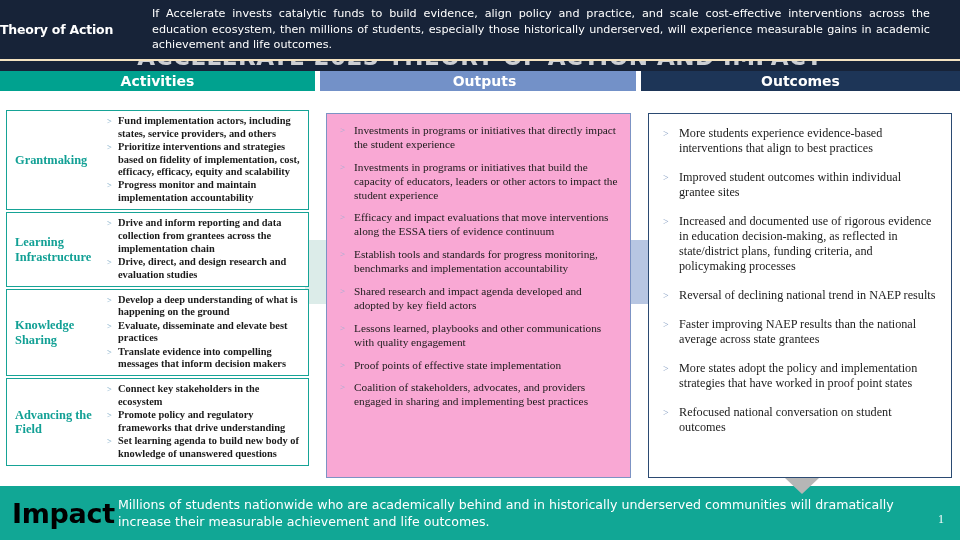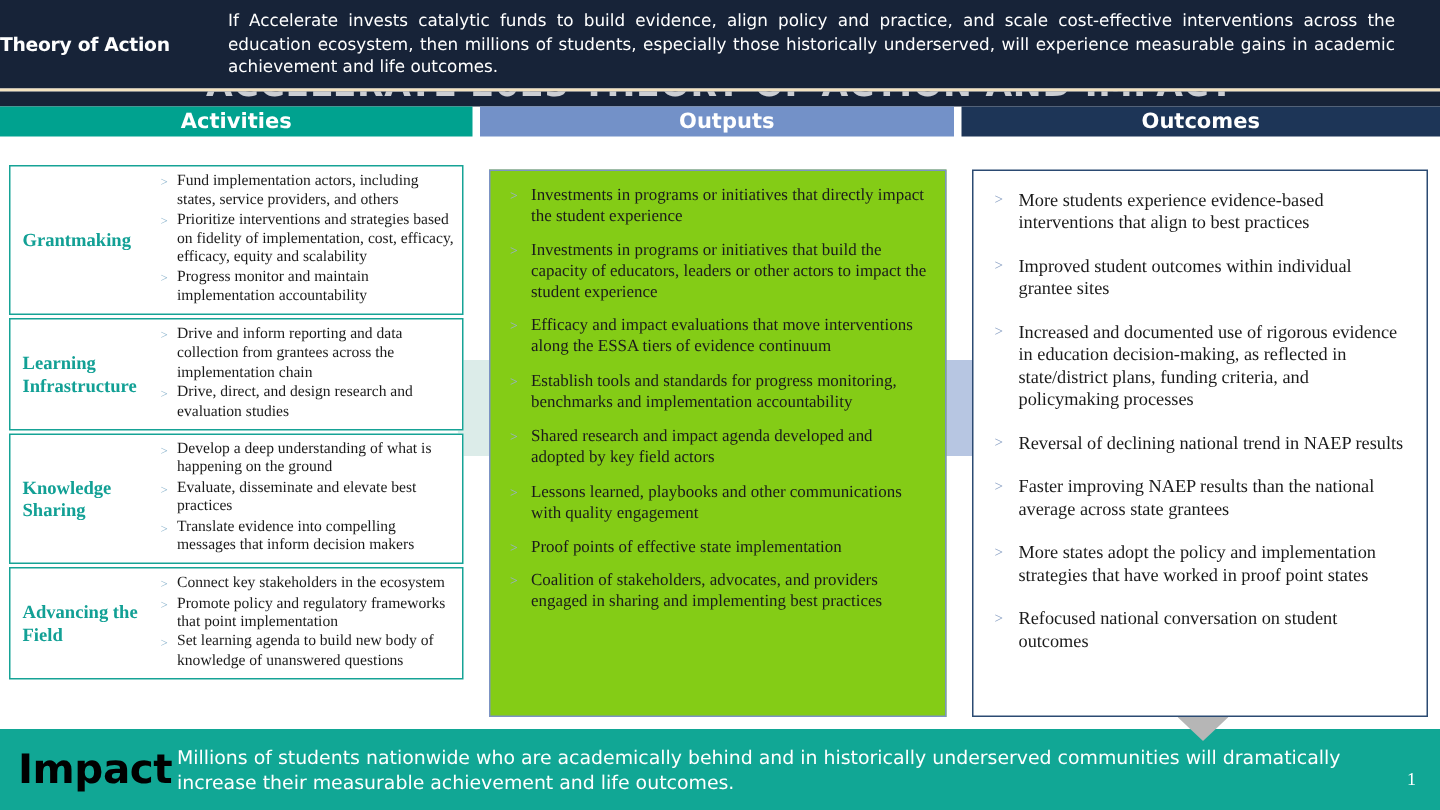--- a/index.html
+++ b/index.html
@@ -129,37 +129,38 @@
   .act-list { flex: 1 1 auto; }
   .act-list li {
     list-style: none;
     position: relative;
     padding-left: 11px;
     color: #1b1b1b;
     font-family: "Liberation Serif", serif;
     font-size: 10.4px;
     line-height: 1.22;
     margin-bottom: 0.5px;
+    font-weight: bold;
   }
   .act-list li::before {
     content: ">";
     position: absolute;
     left: 0; top: 0;
     color: #8fb6ce;
     font-size: 8.5px;
     line-height: 1.5;
   }
 
   
   .out-col {
     position: absolute;
     left: 326px; top: 113px;
     width: 305px; height: 365px;
     border: 1.3px solid #7c93c4;
-    background: #84cc16;
+    background: #f9a8d4;
     padding: 10px 12px 8px 12px;
   }
   .out-col li {
     list-style: none;
     position: relative;
     padding-left: 15px;
     color: #1b1b1b;
     font-family: "Liberation Serif", serif;
     font-size: 11.3px;
     line-height: 1.23;
@@ -293,21 +294,21 @@
         <li>Develop a deep understanding of what is happening on the ground</li>
         <li>Evaluate, disseminate and elevate best practices</li>
         <li>Translate evidence into compelling messages that  inform decision makers</li>
       </ul>
     </div>
 
     <div class="act-box">
       <div class="act-title">Advancing the Field</div>
       <ul class="act-list">
         <li>Connect key stakeholders in the ecosystem</li>
-        <li>Promote policy and regulatory frameworks that point implementation</li>
+        <li>Promote policy and regulatory frameworks that drive understanding</li>
         <li>Set learning agenda to build new body of knowledge of unanswered questions</li>
       </ul>
     </div>
 
   </div>
 
   <div class="out-col">
     <ul>
       <li>Investments in programs or initiatives that directly impact the student experience</li>
       <li>Investments in programs or initiatives that build the capacity of educators, leaders or other actors to impact the student experience</li>

